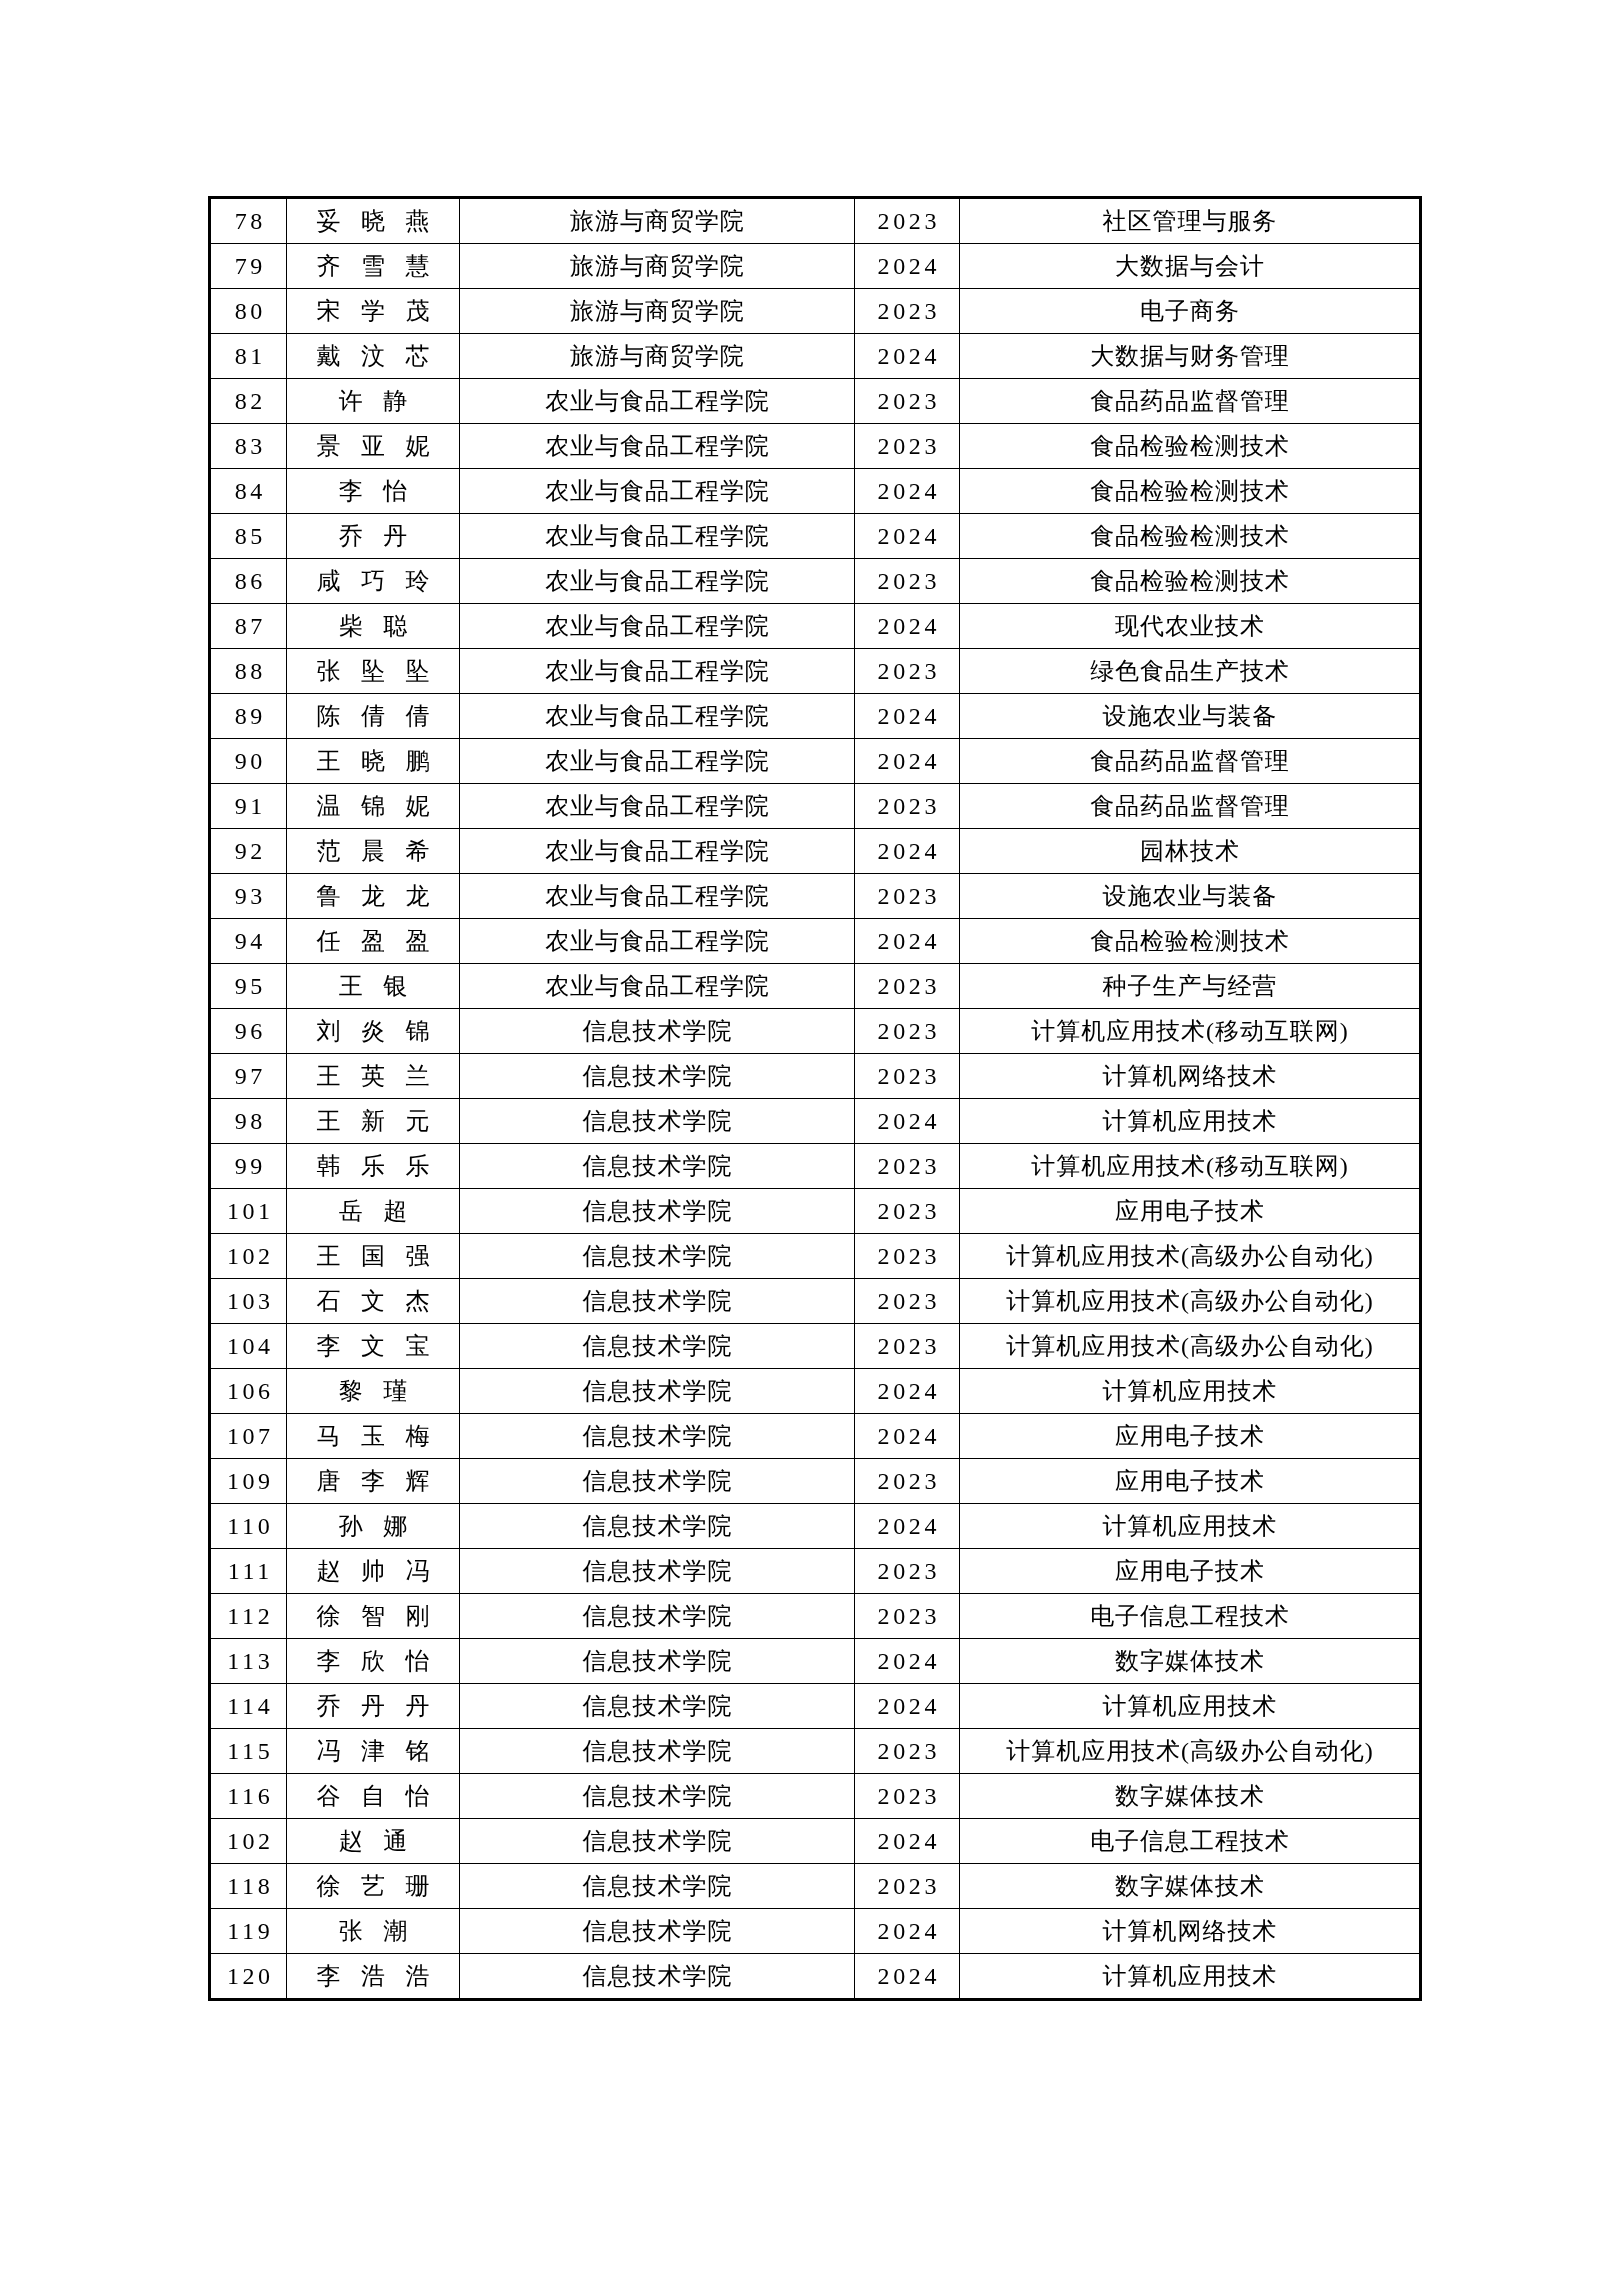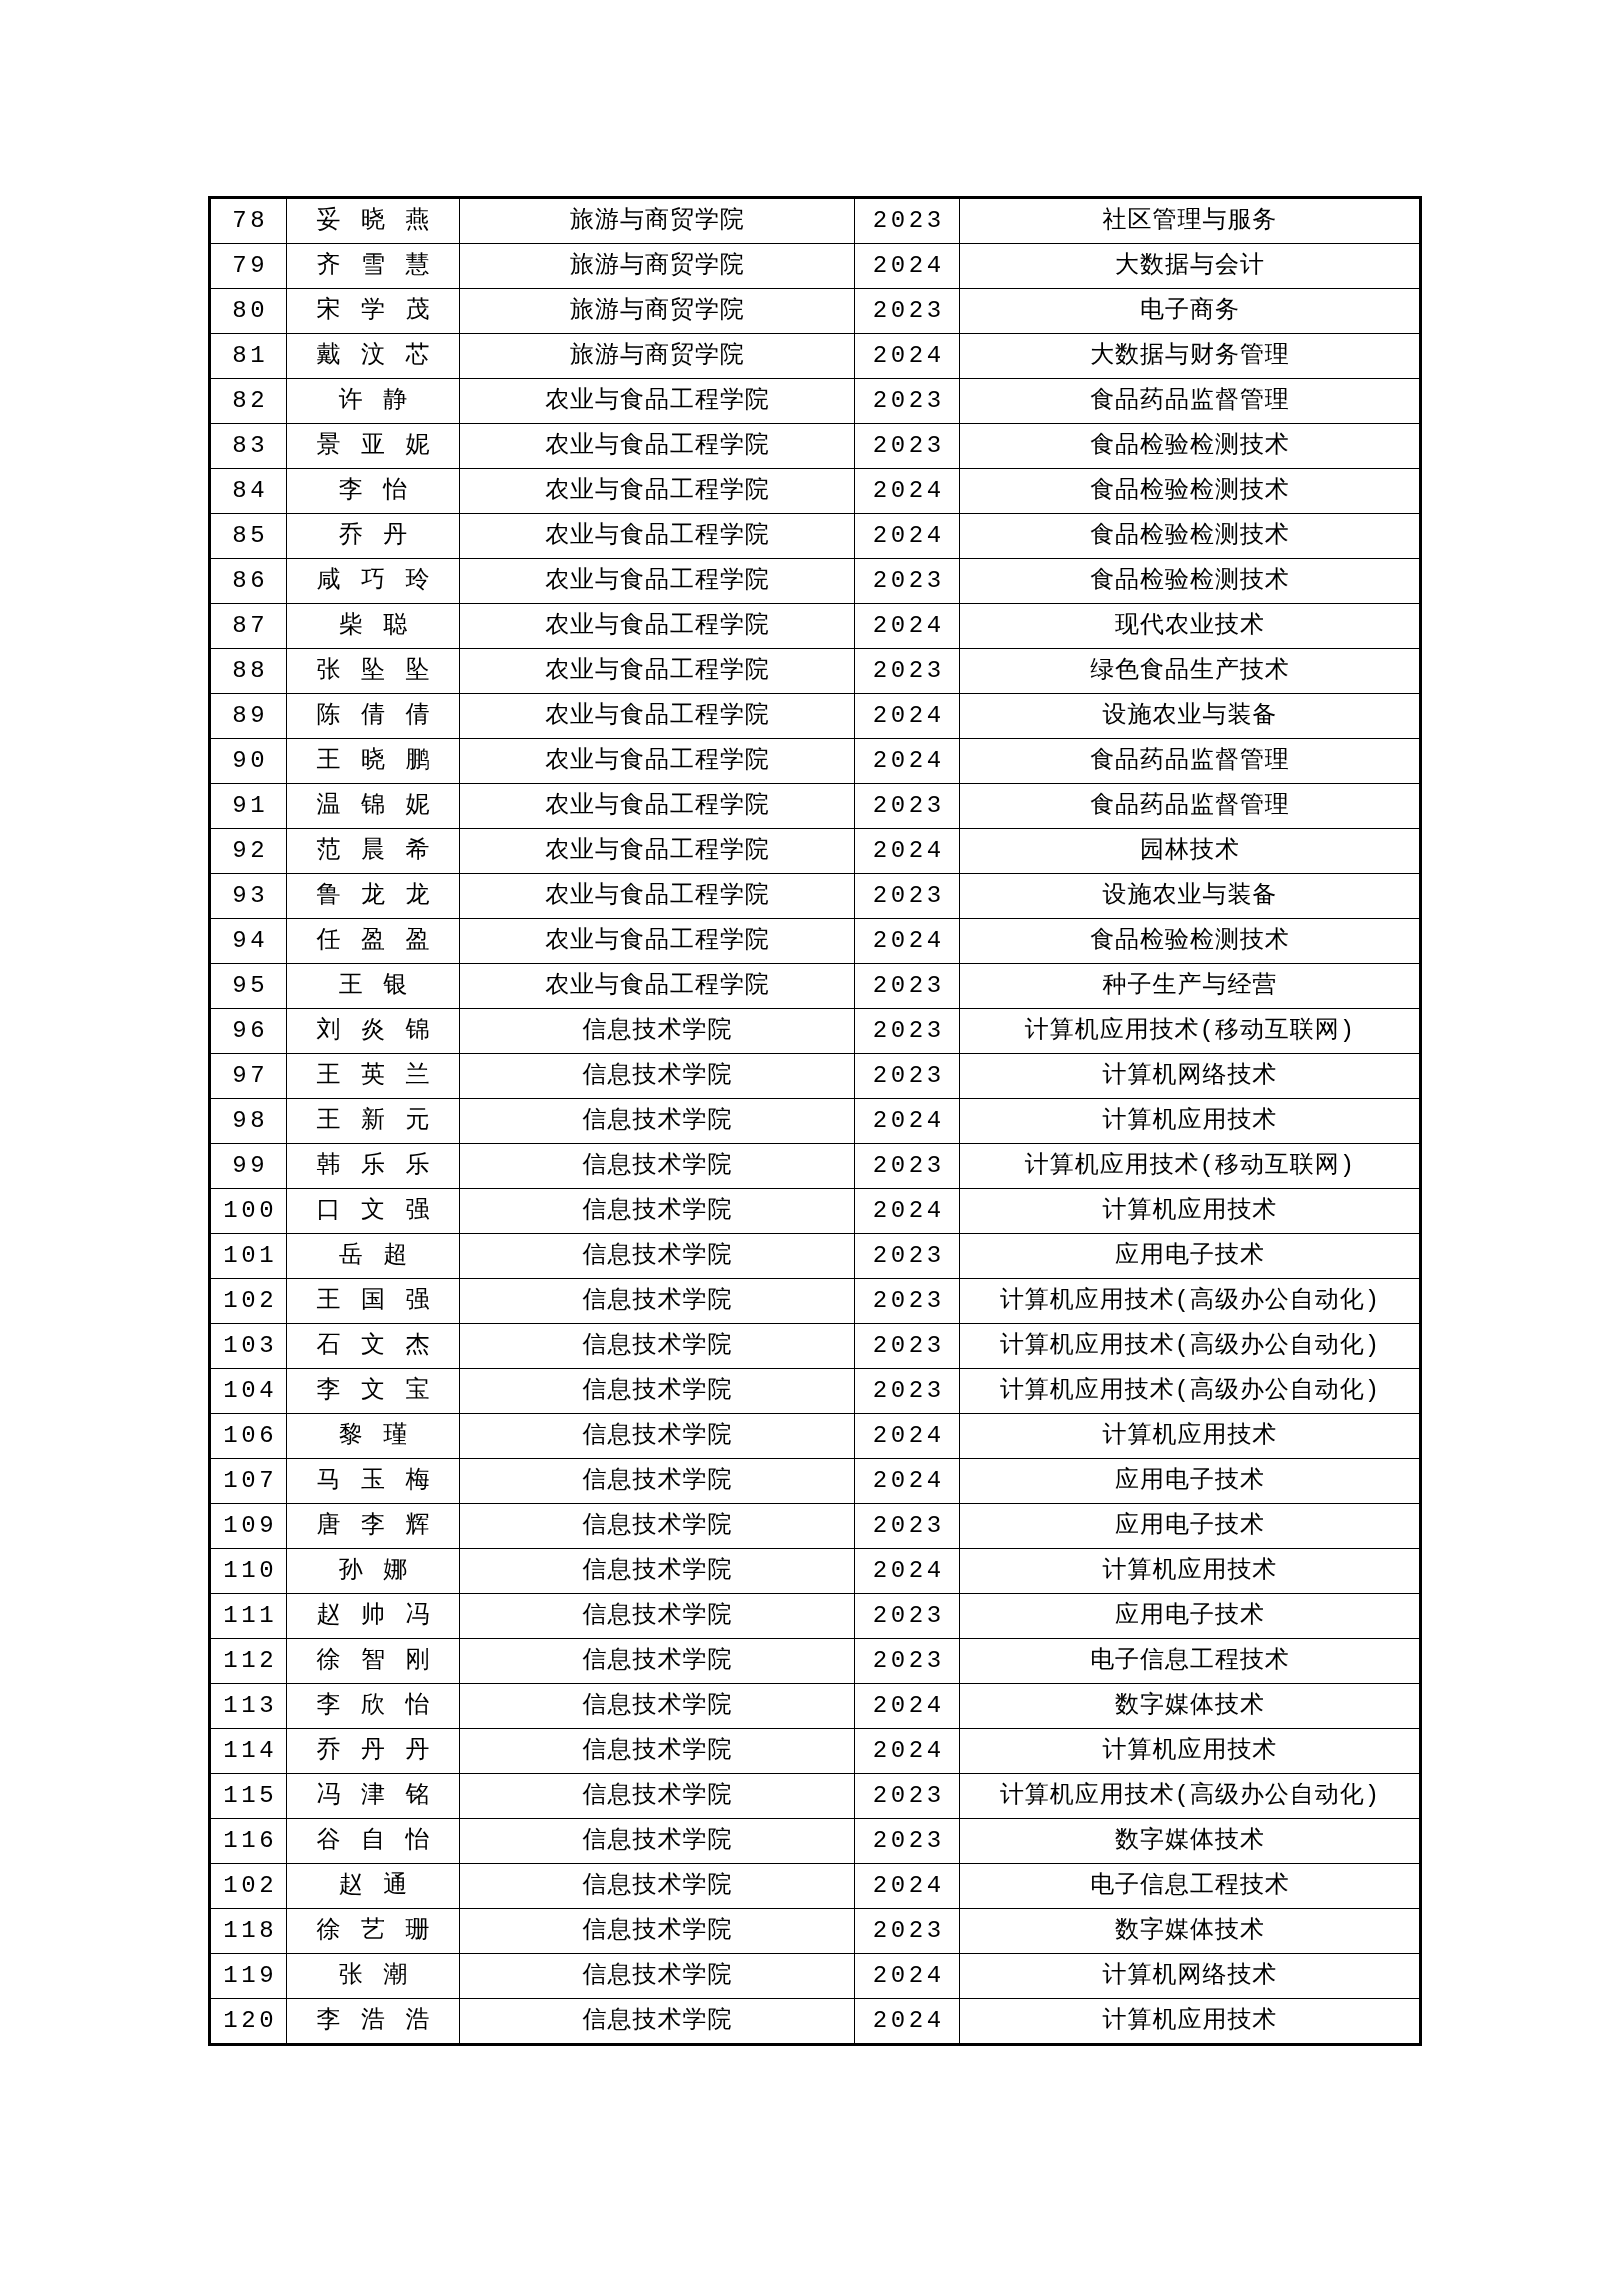--- a/index.html
+++ b/index.html
@@ -6,21 +6,21 @@
     margin: 0;
     padding: 0;
     background: #ffffff;
   }
   .page {
     position: relative;
     width: 1623px;
     height: 2295px;
     background: #ffffff;
     color: #000000;
-    font-family: Liberation Mono, monospace;
+    font-family: Liberation Serif, serif;
     overflow: hidden;
   }
   table.roster {
     position: absolute;
     left: 208px;
     top: 196px;
     width: 1211px;
     border-collapse: collapse;
     table-layout: fixed;
     border: 3.1px solid #000000;
@@ -211,27 +211,20 @@
           <td class="col-major"><span>计算机应用技术</span></td>
         </tr>
         <tr>
           <td class="col-no"><span>99</span></td>
           <td class="col-name"><span>韩乐乐</span></td>
           <td class="col-college"><span>信息技术学院</span></td>
           <td class="col-year"><span>2023</span></td>
           <td class="col-major"><span>计算机应用技术(移动互联网)</span></td>
         </tr>
         <tr>
-          <td class="col-no"><span>100</span></td>
-          <td class="col-name"><span>口文强</span></td>
-          <td class="col-college"><span>信息技术学院</span></td>
-          <td class="col-year"><span>2024</span></td>
-          <td class="col-major"><span>计算机应用技术</span></td>
-        </tr>
-        <tr>
           <td class="col-no"><span>101</span></td>
           <td class="col-name"><span>岳超</span></td>
           <td class="col-college"><span>信息技术学院</span></td>
           <td class="col-year"><span>2023</span></td>
           <td class="col-major"><span>应用电子技术</span></td>
         </tr>
         <tr>
           <td class="col-no"><span>102</span></td>
           <td class="col-name"><span>王国强</span></td>
           <td class="col-college"><span>信息技术学院</span></td>

